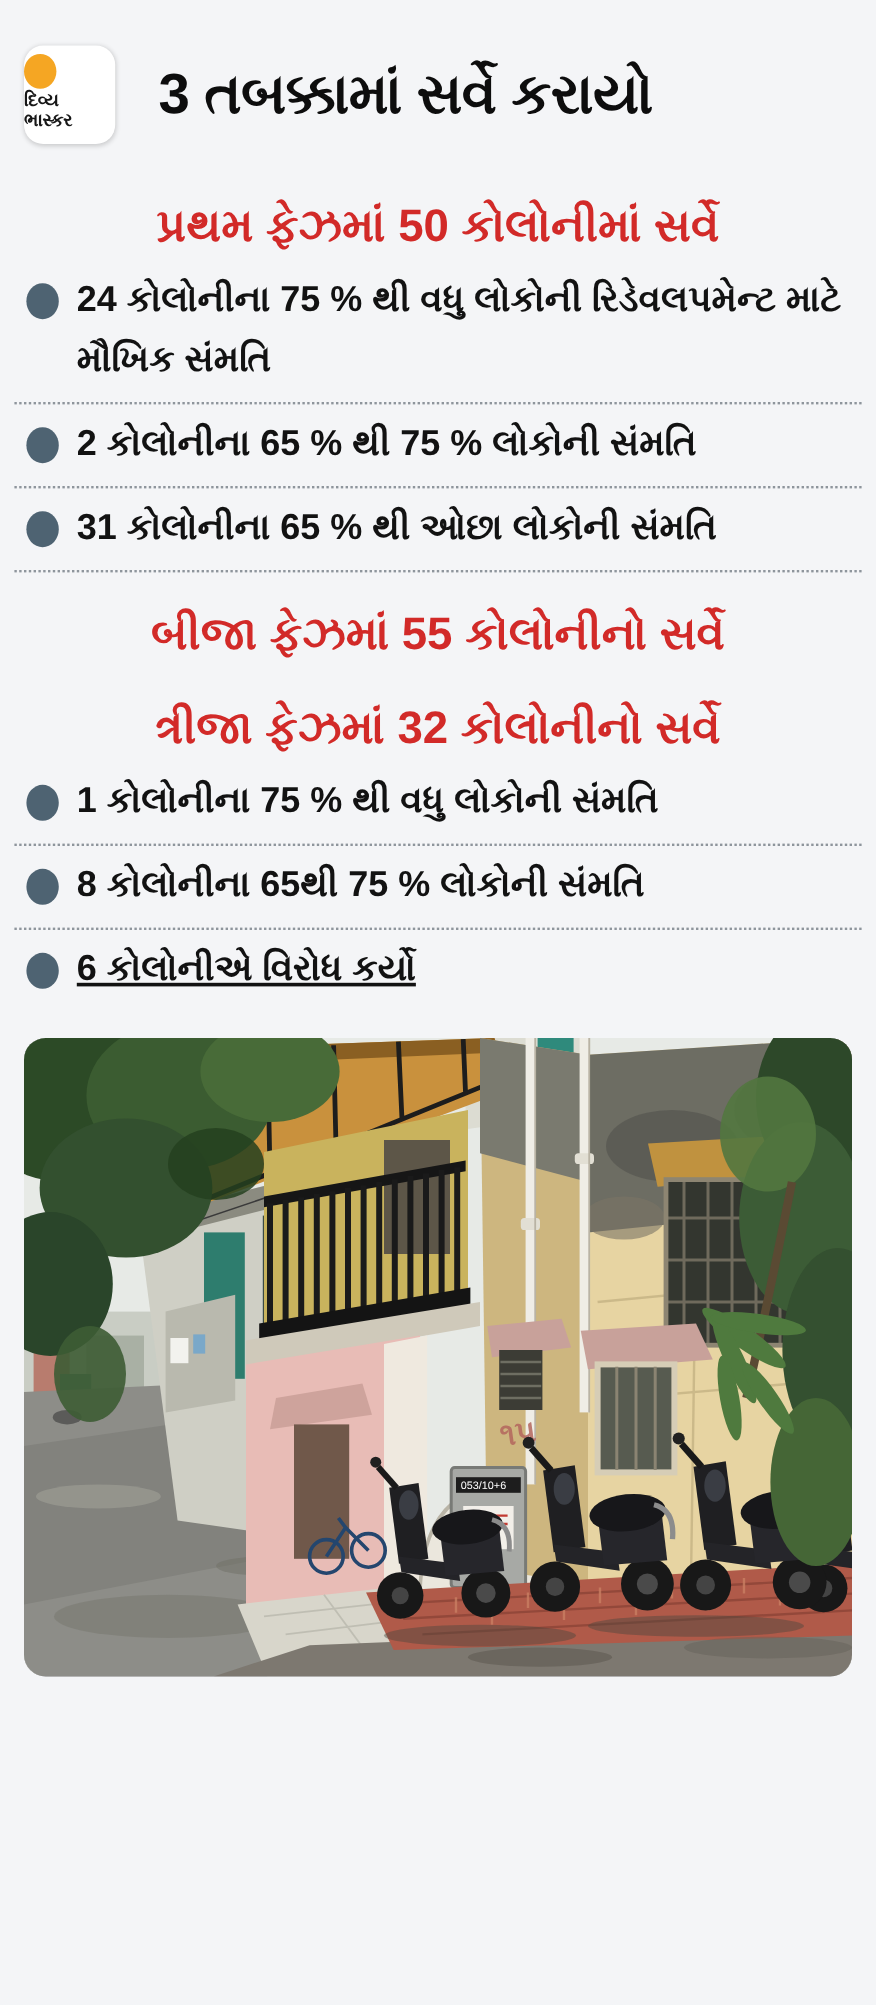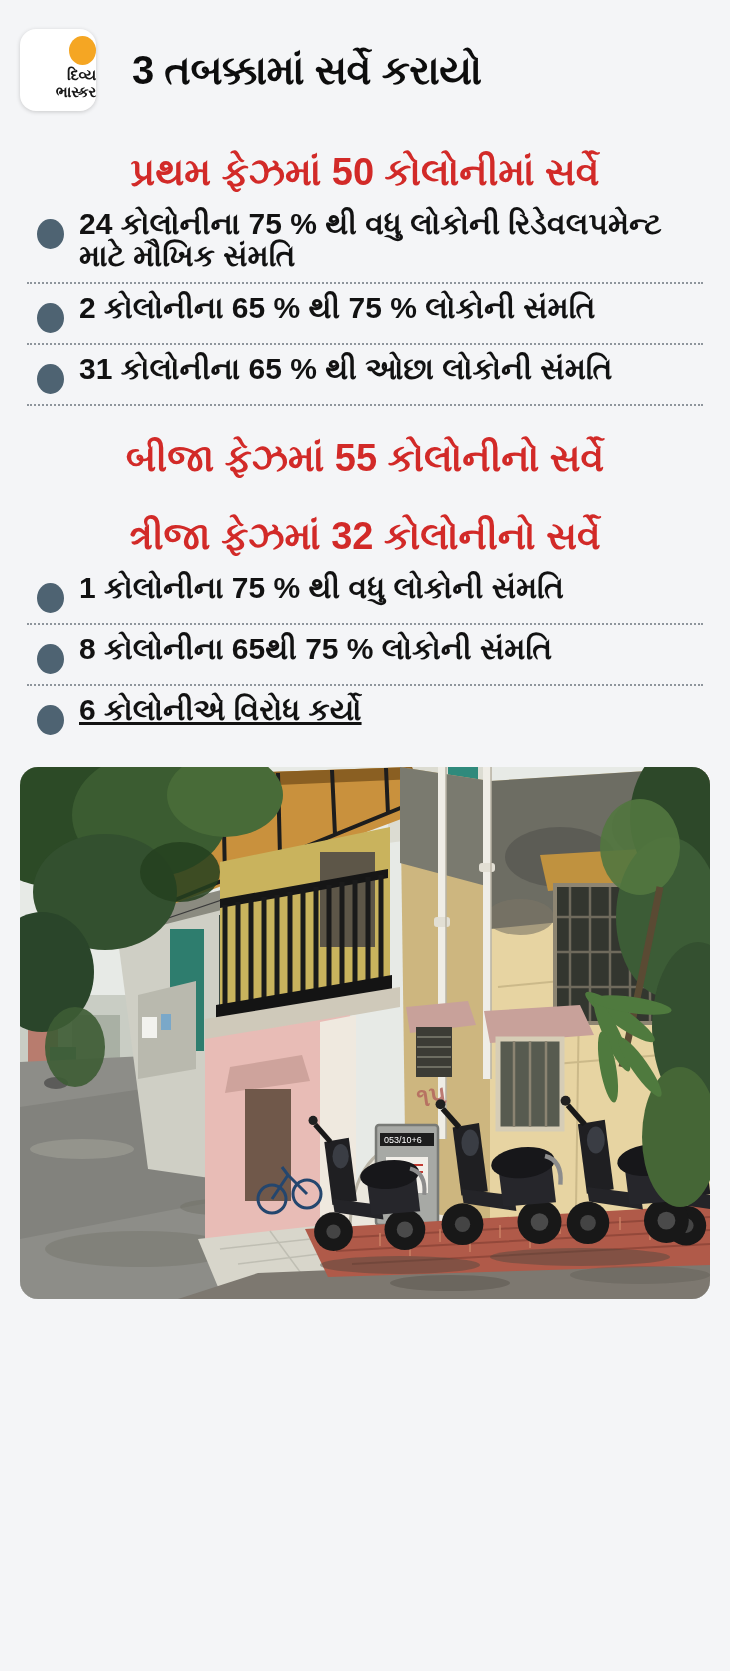--- a/index.html
+++ b/index.html
@@ -15,38 +15,38 @@
     background:var(--background);
     font-family:"Liberation Sans","DejaVu Sans",sans-serif;
     color:var(--text);
   }
   .page{width:730px;height:1671px;position:relative;}
   
   .header{display:flex;align-items:center;gap:36px;padding:20px 20px 0 20px;}
   .logo{
     width:76px;height:82px;background:#ffffff;border-radius:16px;
     box-shadow:0 1px 4px rgba(0,0,0,.18);
-    display:flex;flex-direction:column;align-items:flex-end;justify-content:flex-start;
+    display:flex;flex-direction:column;align-items:flex-start;justify-content:flex-start;
     padding-top:7px;flex-shrink:0;
   }
   .logo .sun{width:27px;height:29px;border-radius:50%;background:#f5a623;margin-bottom:1px;}
   .logo .l1,.logo .l2{font-weight:800;font-size:15px;line-height:17px;color:#171717;letter-spacing:-.3px;white-space:nowrap;}
-  .title{font-size:40px;font-weight:800;letter-spacing:-.5px;line-height:1.15;color:#0d0d0d;}
+  .title{font-size:47px;font-weight:800;letter-spacing:-.5px;line-height:1.15;color:#0d0d0d;}
   
-  .content{padding:0 27px;}
+  .content{padding:0 12px;}
   h2.section-heading{
     margin:26px 0 2px 0;text-align:center;
     font-size:38px;font-weight:800;line-height:52px;color:var(--heading-red);
   }
   ul.items{list-style:none;margin:0;padding:0;}
   li.item{
     display:flex;align-items:flex-start;gap:15px;
     padding:8px 0 10px 10px;
     border-bottom:2px dotted var(--separator);
-    font-size:30px;font-weight:600;line-height:32px;color:#121212;
+    font-size:30px;font-weight:600;line-height:50px;color:#121212;
   }
   li.item.no-sep{border-bottom:none;text-decoration:underline;}
   .dot{flex-shrink:0;width:27px;height:30px;border-radius:50%;background:var(--bullet);margin-top:11px;}
   
   .photo-wrap{margin:22px 20px 0 20px;width:690px;height:532px;border-radius:18px;overflow:hidden;position:relative;background:#777;}
   .photo-wrap svg{display:block;width:690px;height:532px;}
 </style>
 </head>
 <body>
 

